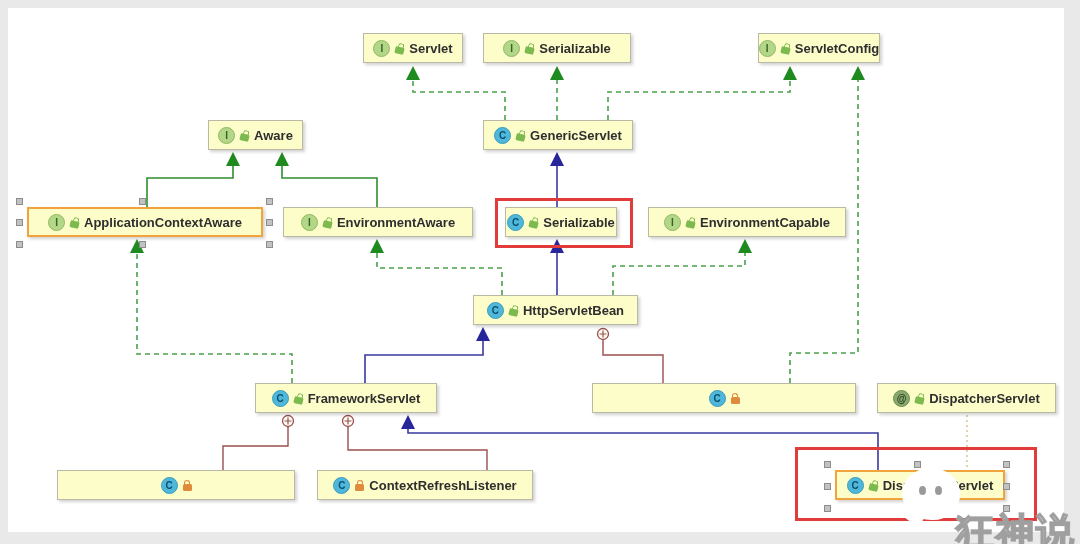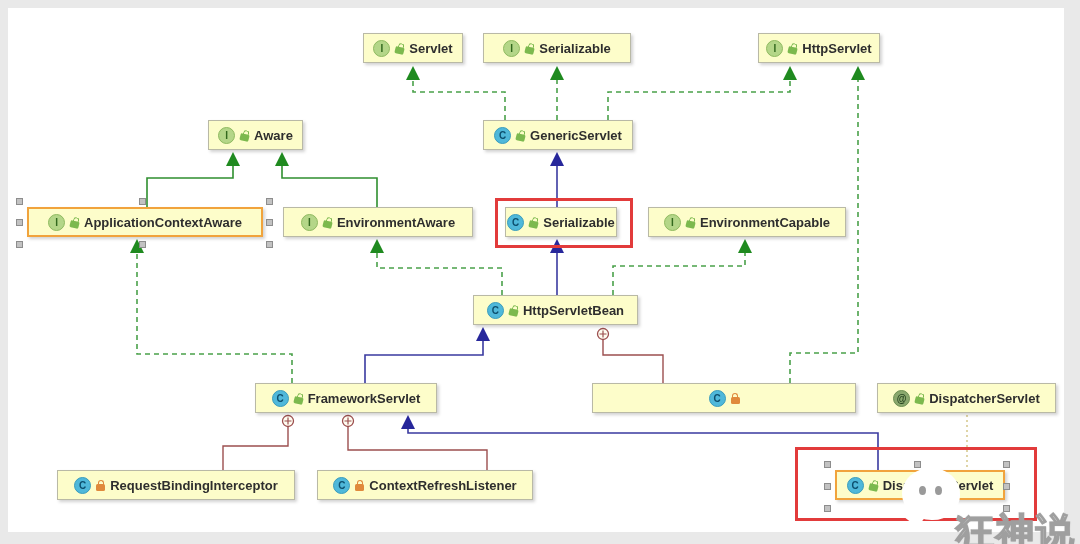--- a/index.html
+++ b/index.html
@@ -144,21 +144,21 @@
     <span class="lbl">Servlet</span>
   </div>
   <div class="node" style="left:483px;top:33px;width:148px">
     <span class="icon interface">I</span>
     <span class="viz public"></span>
     <span class="lbl">Serializable</span>
   </div>
   <div class="node" style="left:758px;top:33px;width:122px">
     <span class="icon interface">I</span>
     <span class="viz public"></span>
-    <span class="lbl">HttpServlet</span>
+    <span class="lbl">ServletConfig</span>
   </div>
 
   <div class="node" style="left:208px;top:120px;width:95px">
     <span class="icon interface">I</span>
     <span class="viz public"></span>
     <span class="lbl">Aware</span>
   </div>
   <div class="node" style="left:483px;top:120px;width:150px">
     <span class="icon class">C</span>
     <span class="viz public"></span>
@@ -203,21 +203,20 @@
   </div>
   <div class="node" style="left:877px;top:383px;width:179px">
     <span class="icon annotation">@</span>
     <span class="viz public"></span>
     <span class="lbl">DispatcherServlet</span>
   </div>
 
   <div class="node" style="left:57px;top:470px;width:238px">
     <span class="icon class">C</span>
     <span class="viz private"></span>
-    <span class="lbl">RequestBindingInterceptor</span>
   </div>
   <div class="node" style="left:317px;top:470px;width:216px">
     <span class="icon class">C</span>
     <span class="viz private"></span>
     <span class="lbl">ContextRefreshListener</span>
   </div>
   <div class="node selected" style="left:835px;top:470px;width:170px">
     <span class="icon class">C</span>
     <span class="viz public"></span>
     <span class="lbl">DispatcherServlet</span>

